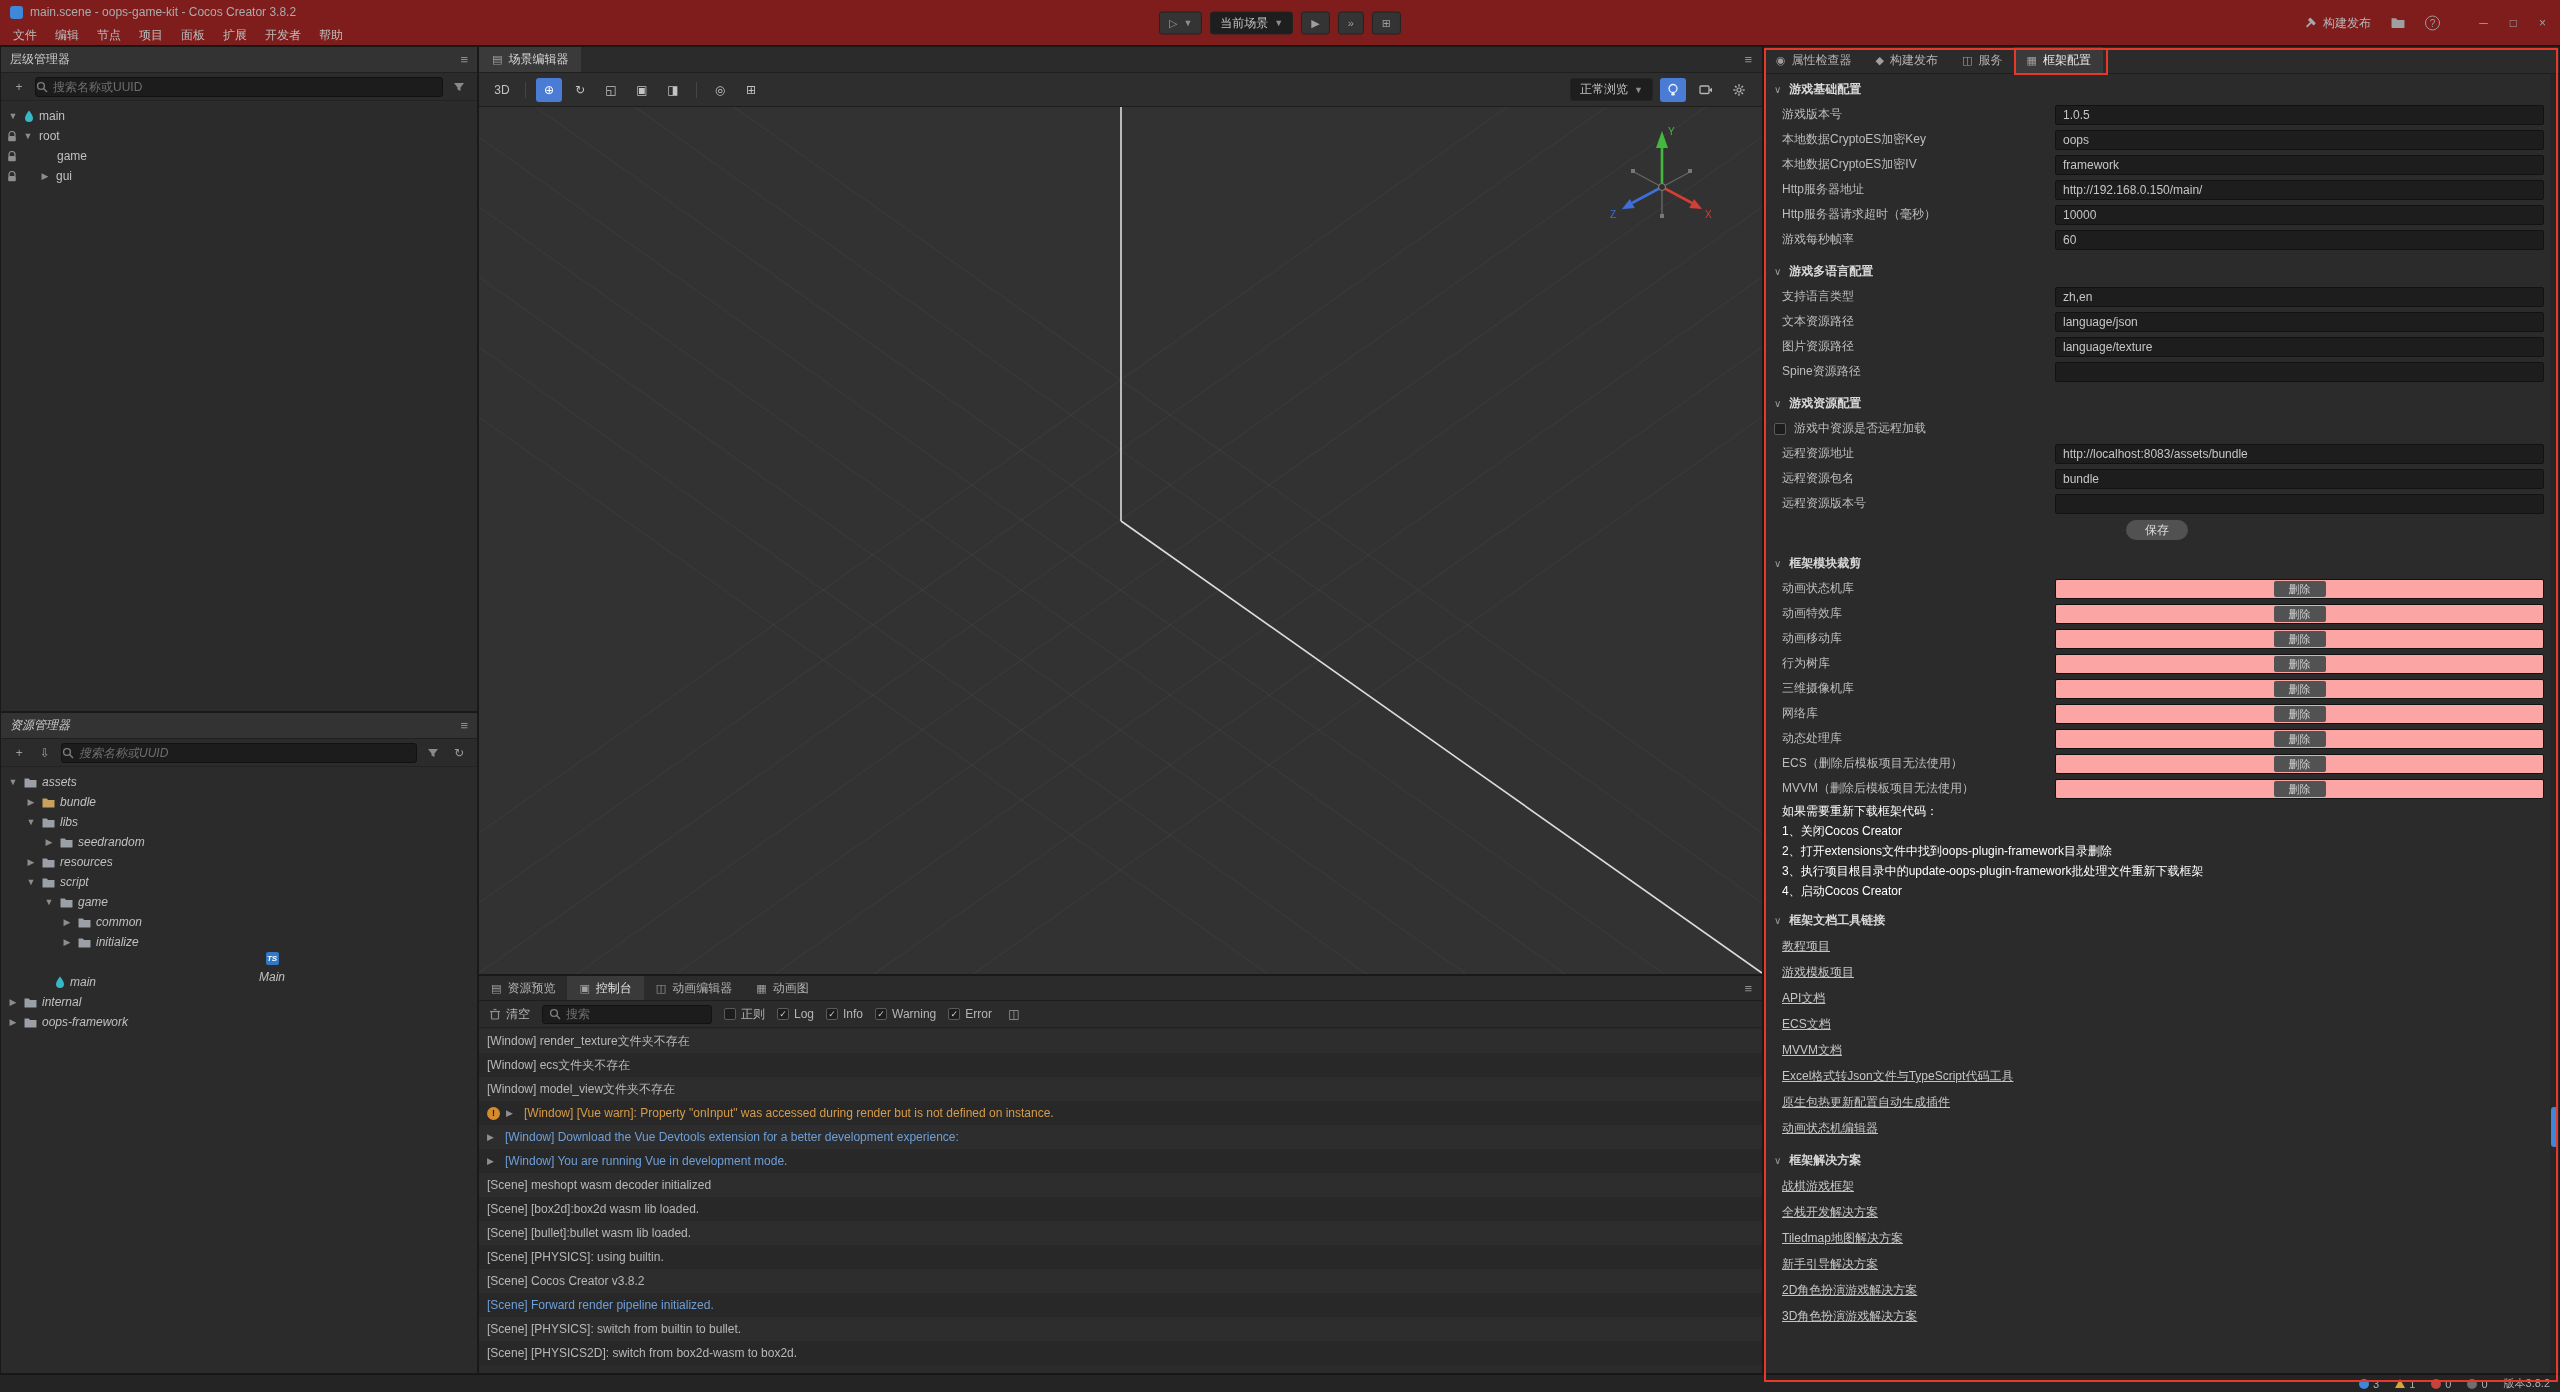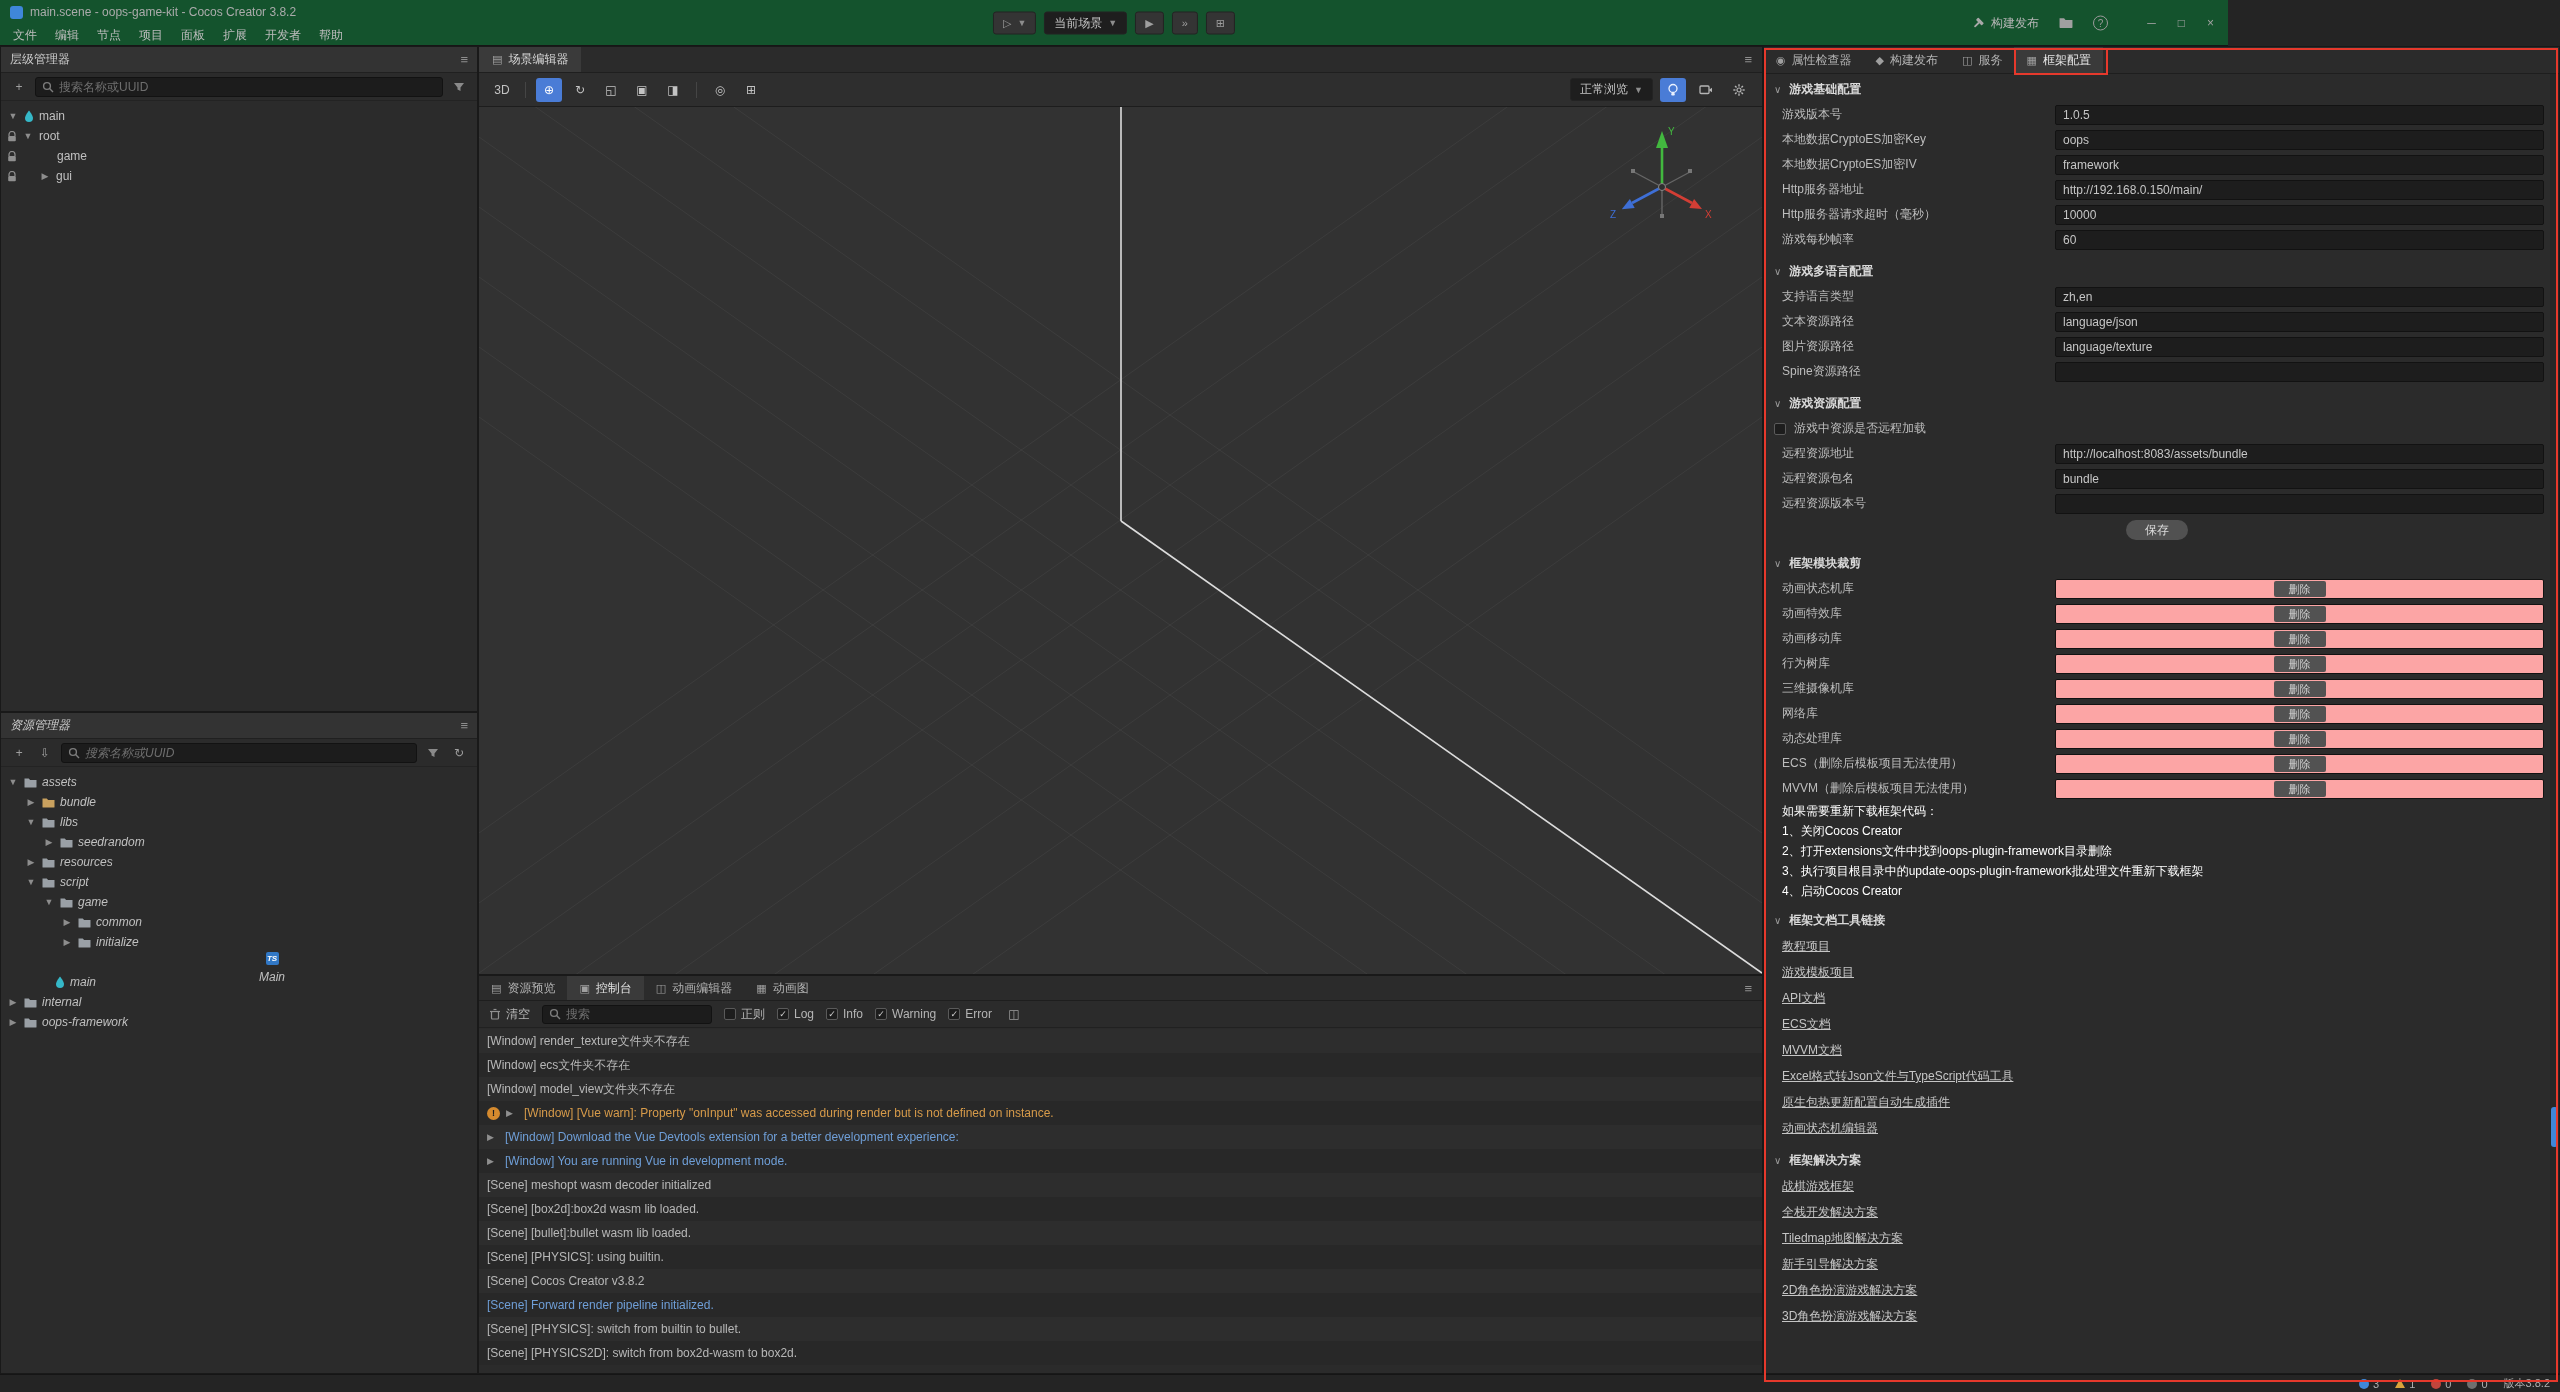--- a/index.html
+++ b/index.html
@@ -7,41 +7,41 @@
   #app {
     position:relative; width:2560px; height:1392px; overflow:hidden;
     background:#242424; color:#bdbdbd;
     font-family:"Liberation Sans","DejaVu Sans",sans-serif; font-size:12px;
     user-select:none;
   }
   svg { display:block; }
   .glyph { font-size:11px; color:#9f9f9f; line-height:1; }
 
   
-  .header { position:absolute; left:0; top:0; width:2228px; height:46px; background:#14532d; border-bottom:1px solid #161616; z-index:5;}
+  .header { position:absolute; left:0; top:0; width:2560px; height:46px; background:#7f1d1d; border-bottom:1px solid #161616; z-index:5;}
   .title-row { position:absolute; left:10px; top:5px; display:flex; align-items:center; gap:7px; color:#ababab; }
   .logo { width:13px; height:13px; border-radius:3px; background:#3f87d9; }
   .menu-row { position:absolute; left:4px; top:25px; display:flex; }
   .menu-item { padding:2px 9px; color:#bcbcbc; }
   .center-toolbar { position:absolute; left:50%; top:50%; transform:translate(-50%,-50%); display:flex; align-items:center; gap:8px; }
   .chip { display:flex; align-items:center; gap:6px; background:#343434; border:1px solid #232323; border-radius:3px; height:23px; padding:0 9px; color:#c3c3c3; }
   .chip.dark { background:#1e1e1e; }
   .caret { font-size:9px; color:#8d8d8d; }
   .header-right { position:absolute; right:120px; top:50%; transform:translateY(-50%); display:flex; align-items:center; gap:20px; color:#b5b5b5; }
   .build-btn { display:flex; align-items:center; gap:6px; }
   .help-circle { width:15px; height:15px; border:1px solid #9a9a9a; border-radius:50%; color:#9a9a9a; font-size:10px; display:flex; align-items:center; justify-content:center; }
   .win-controls { position:absolute; right:14px; top:50%; transform:translateY(-50%); display:flex; gap:22px; color:#a2a2a2; font-size:12px; }
 
   
   .panel { position:absolute; background:#2b2b2b; border:1px solid #191919; }
   .panel-head { height:26px; background:#333333; border-bottom:1px solid #202020; display:flex; align-items:center; padding:0 9px; color:#cdcdcd; }
   .burger { margin-left:auto; color:#8e8e8e; font-size:13px; }
   .toolbar-row { height:28px; display:flex; align-items:center; gap:6px; padding:0 8px; border-bottom:1px solid #232323; }
   .mini-btn { width:20px; height:20px; display:flex; align-items:center; justify-content:center; color:#9f9f9f; border-radius:3px; }
-  .search { flex:1; display:flex; align-items:center; gap:5px; height:20px; background:#1c1c1c; border:1px solid #121212; border-radius:3px; padding:0 6px; }
+  .search { flex:1; display:flex; align-items:center; gap:5px; height:20px; background:#1c1c1c; border:1px solid #121212; border-radius:3px; padding:0 0; }
   .search input { flex:1; min-width:0; background:transparent; border:none; outline:none; color:#c0c0c0; font:inherit; }
   input::placeholder { color:#6e6e6e; }
 
   
   .tree { padding-top:5px; }
   .tree-row { height:20px; display:flex; align-items:center; gap:5px; padding-right:6px; white-space:nowrap; color:#c0c0c0; }
   .chev { width:12px; text-align:center; color:#8d8d8d; font-size:9px; flex:none; }
   .spacer { flex:none; }
   .ts-badge { width:13px; height:13px; background:#3178c6; color:#fff; font-size:8px; font-weight:bold; display:inline-flex; align-items:center; justify-content:center; border-radius:2px; flex:none; }
 

